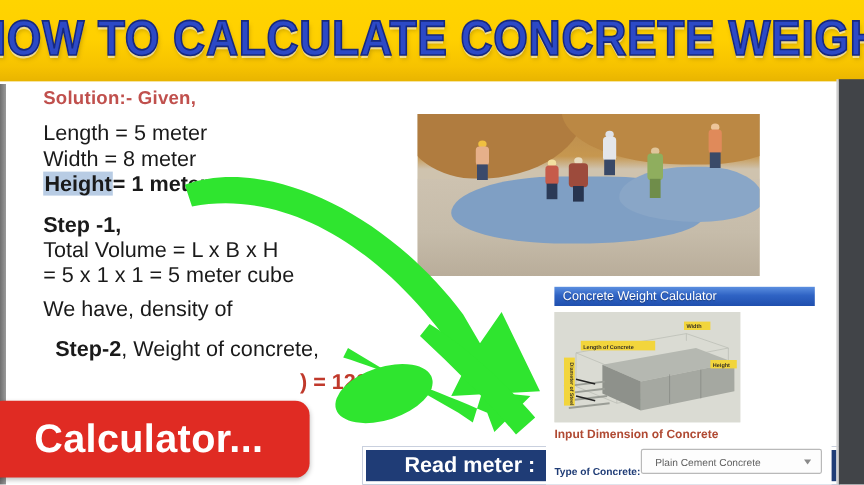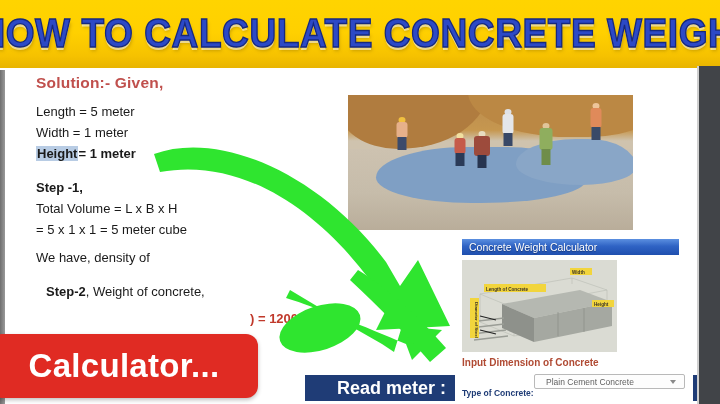--- a/index.html
+++ b/index.html
@@ -28,21 +28,21 @@
   .right-gutter { position:absolute; right:0; top:66px; width:21px; height:338px;
      background:#414448; }
   .right-gutter-line { position:absolute; right:21px; top:66px; width:2px; height:338px;
      background:#cfcfcf; }
 
   
   .solution { position:absolute; left:36px; top:74px; width:330px;
      font-family:"Liberation Sans", sans-serif; color:#231f20; }
   .sol-head { font-size:15.5px; font-weight:bold; color:#c0504d; margin-bottom:9px;
      letter-spacing:.2px; }
-  .sol-line { font-size:13px; line-height:21px; color:#1a1a1a; white-space:nowrap; }
+  .sol-line { font-size:18px; line-height:21px; color:#1a1a1a; white-space:nowrap; }
   .hl { background:#b8cce4; padding:0 1px; }
   .b { font-weight:bold; }
   .gap { height:13px; }
   .green-val { color:#2a9d54; font-weight:bold; }
   .red-val { color:#c0392b; font-weight:bold; }
 
   
   .photo { position:absolute; left:348px; top:95px; width:285px; height:135px;
      overflow:hidden; background:#c9bda8; }
   .ph-sky { position:absolute; inset:0; background:linear-gradient(180deg,#b98a4e 0%,#c6974f 26%,#cfc3ae 34%,#cec3b1 100%); }
@@ -90,21 +90,21 @@
   .cw-header span { position:absolute; left:7px; top:50%; transform:translateY(-50%);
      color:#ffffff; font-size:10.5px; font-weight:normal; white-space:nowrap;
      text-shadow:0 1px 1px rgba(0,0,0,.35); }
   .cw-img { position:absolute; left:7px; top:24px; width:155px; height:92px;
      background:#d9d9d1; overflow:hidden; }
   .cw-caption { position:absolute; left:7px; top:121px; font-size:10px; font-weight:bold;
      color:#b04a33; white-space:nowrap; }
   .cw-row { position:absolute; left:7px; top:138px; width:226px; height:22px; }
   .cw-label { position:absolute; left:0; top:5px; font-size:8.5px; font-weight:bold;
      color:#1f3c76; white-space:nowrap;margin-top:9px; }
-  .cw-select { position:absolute; left:72px; top:0; width:151px; height:15px;
+  .cw-select { position:absolute; left:72px; top:0; width:151px; height:21px;
      border:1px solid #b9b9b9; background:#fdfdfd; border-radius:2px; }
   .cw-select .val { position:absolute; left:11px; top:50%; transform:translateY(-50%);
      font-size:8.5px; color:#5f5f5f; white-space:nowrap; }
   .cw-select .chev { position:absolute; right:8px; top:50%; transform:translateY(-50%);
      width:0;height:0;border-left:3px solid transparent;border-right:3px solid transparent;
      border-top:4px solid #8a8a8a; }
 
   .blur { filter:blur(.35px); }
 </style>
 </head>
@@ -116,21 +116,21 @@
     <div class="banner-title">HOW TO CALCULATE CONCRETE WEIGHT?</div>
   </div>
 
   <div class="slide"></div>
   <div class="slide-left-edge"></div>
 
   <div class="solution">
     <div class="sol-head">Solution:-  Given,</div>
 
     <div class="sol-line">Length = 5 meter</div>
-    <div class="sol-line">Width = 1 meter</div>
+    <div class="sol-line">Width = 8 meter</div>
     <div class="sol-line">
       <span class="hl b">Height</span><span class="b">= 1 meter</span>
     </div>
 
     <div class="gap"></div>
 
     <div class="sol-line b">Step -1,</div>
     <div class="sol-line">Total Volume = L x B x H</div>
     <div class="sol-line">= 5 x 1 x 1 = 5 meter cube</div>
 

